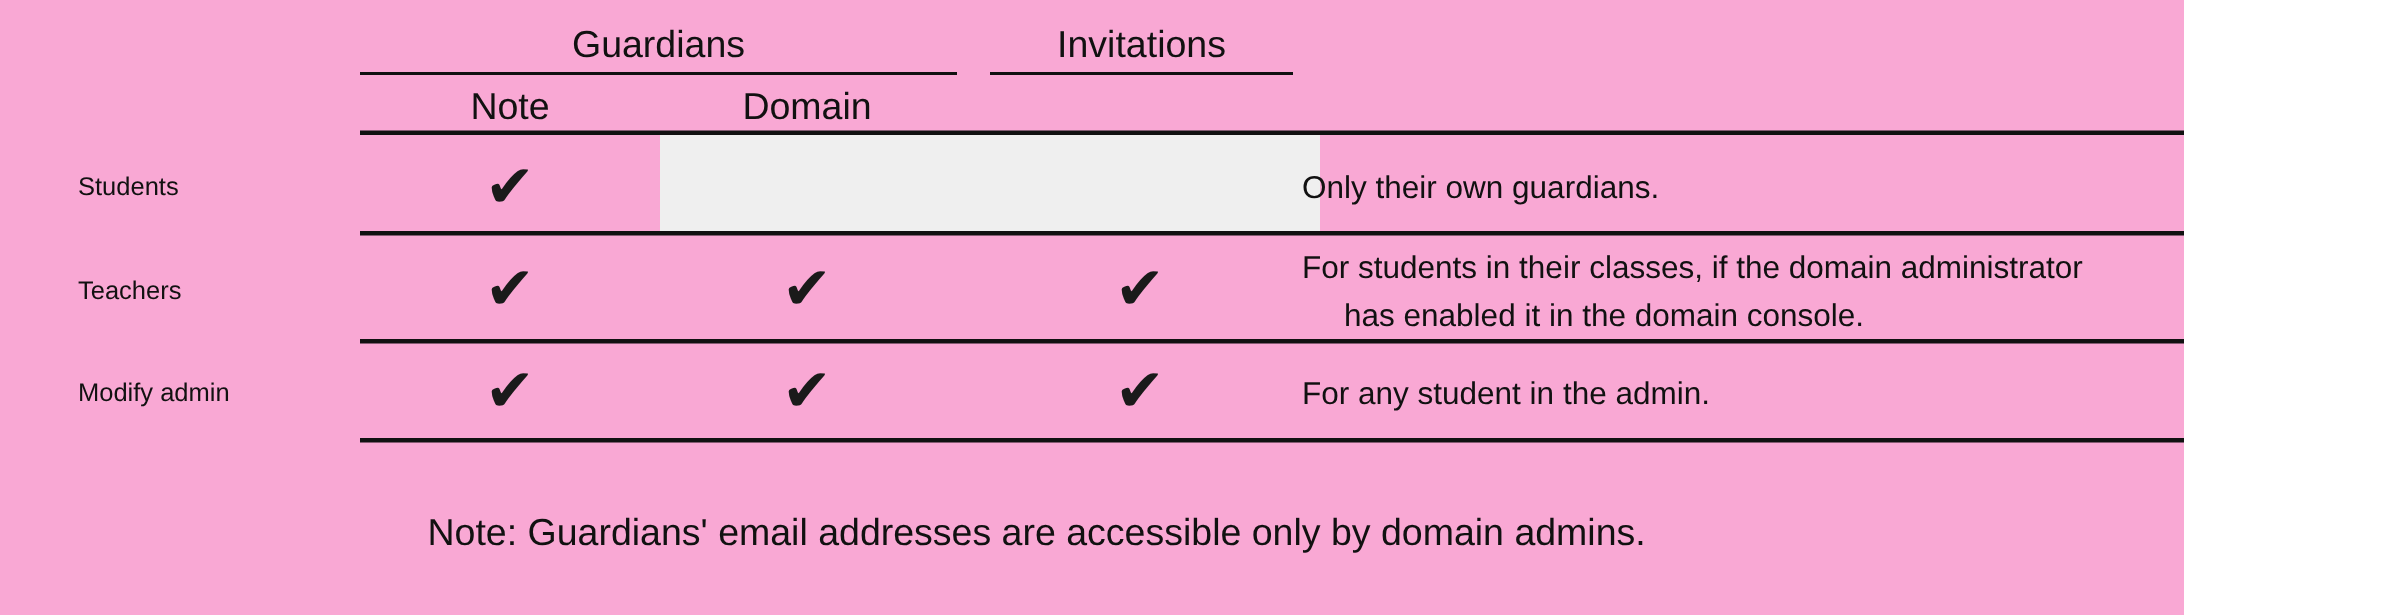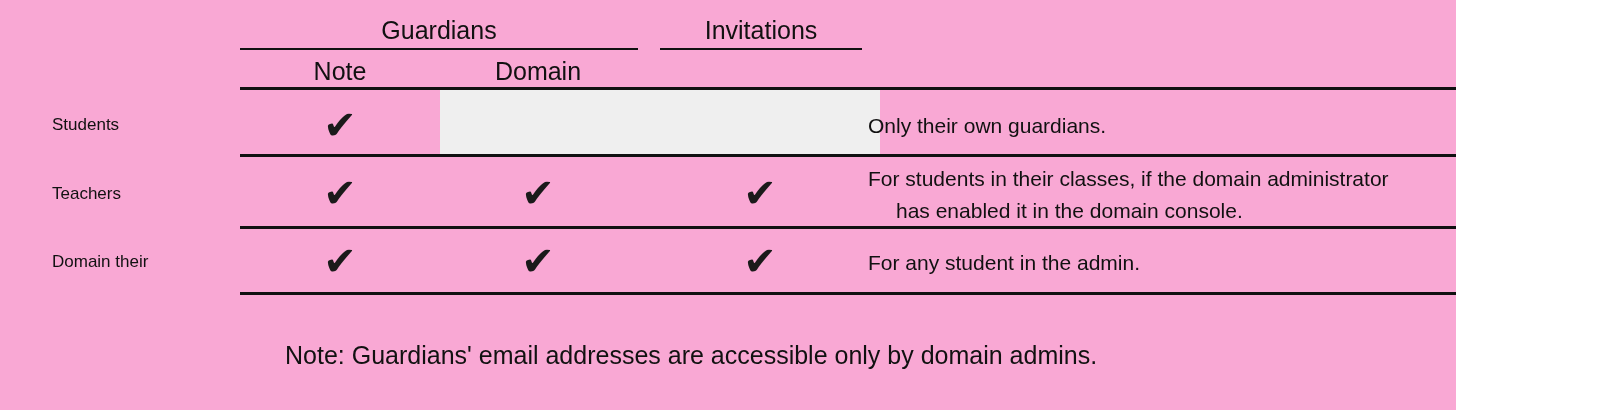--- a/index.html
+++ b/index.html
@@ -130,21 +130,21 @@
 
   <div class="row-label" style="left:52px; top:179px;">Teachers</div>
 
   <div class="check" style="left:310px; top:173px;">✔</div>
   <div class="check" style="left:508px; top:173px;">✔</div>
   <div class="check" style="left:730px; top:173px;">✔</div>
 
   <div class="desc" style="left:868px; top:163px;">For students in their classes, if the domain administrator</div>
   <div class="desc" style="left:868px; top:195px;margin-left:28px;">has enabled it in the domain console.</div>
 
-  <div class="row-label" style="left:52px; top:247px;">Domain their</div>
+  <div class="row-label" style="left:52px; top:247px;">Modify admin</div>
 
   <div class="check" style="left:310px; top:241px;">✔</div>
   <div class="check" style="left:508px; top:241px;">✔</div>
   <div class="check" style="left:730px; top:241px;">✔</div>
 
   <div class="desc" style="left:868px; top:247px;">For any student in the admin.</div>
 
   <div class="note" style="left:248px; top:340px;">Note: Guardians' email addresses are accessible only by domain admins.</div>
 
 </div>

